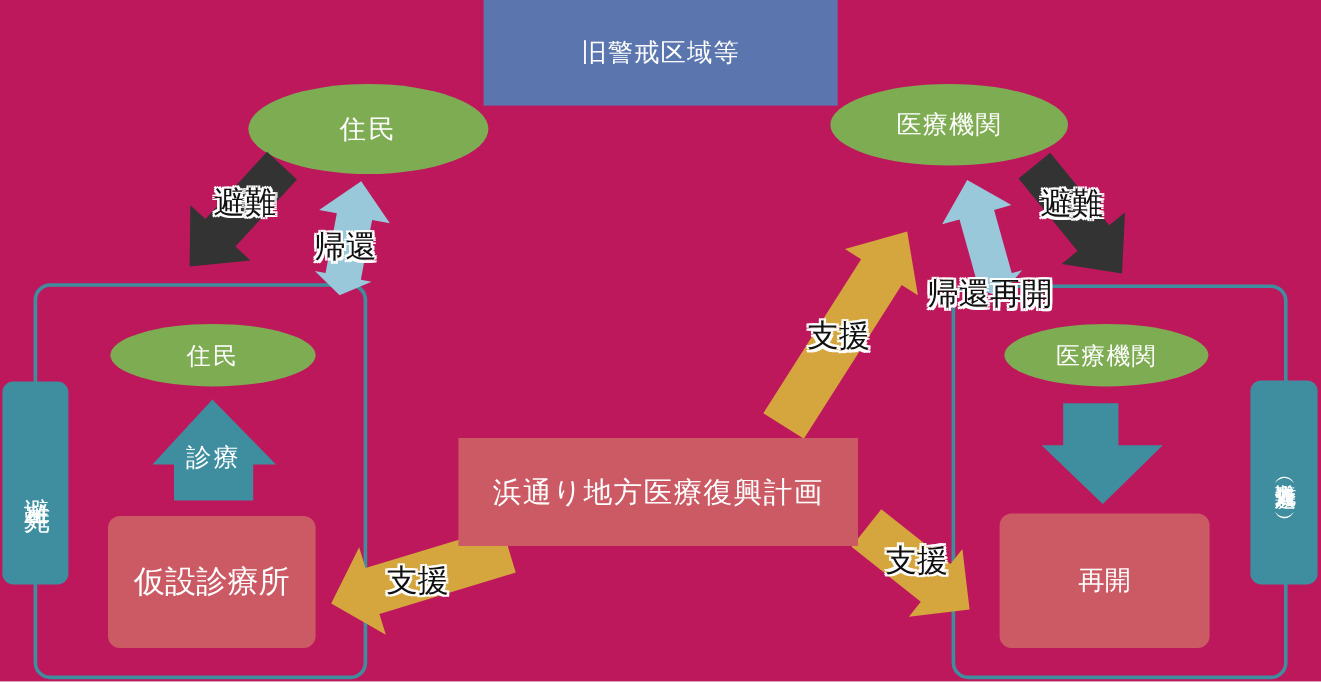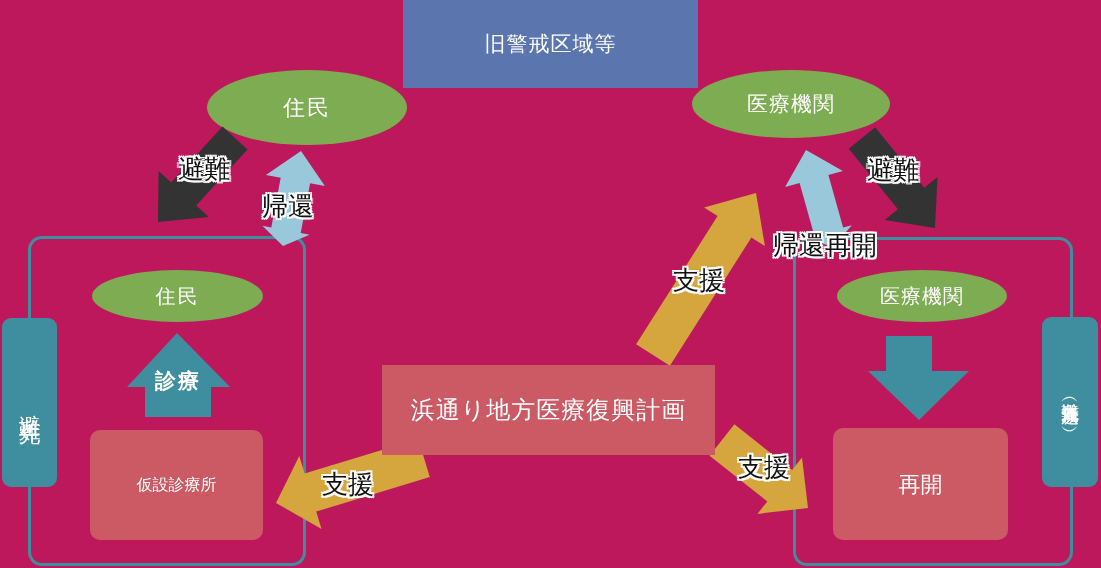--- a/index.html
+++ b/index.html
@@ -30,21 +30,21 @@
   .vtab{
     background:var(--teal);border-radius:9px;color:#fff;
     display:flex;align-items:center;justify-content:center;
   }
   .vtab span{writing-mode:vertical-rl;text-orientation:mixed;line-height:1;}
   .tab-left{left:2px;top:318px;width:55px;height:169px;font-size:22px;letter-spacing:4px;}
   .tab-right{left:1042px;top:317px;width:56px;height:170px;font-size:18px;letter-spacing:1px;}
   
   .red-box{background:var(--red);color:#fff;}
   .red-rounded{border-radius:10px;}
-  .rb-clinic{left:90px;top:430px;width:173px;height:110px;font-size:16px;line-height:1.5;}
+  .rb-clinic{left:90px;top:430px;width:173px;height:110px;font-size:26px;line-height:1.5;}
   .rb-reopen{left:833px;top:428px;width:175px;height:112px;font-size:22px;line-height:1.5;}
   .rb-plan{left:382px;top:365px;width:333px;height:90px;font-size:24px;letter-spacing:1px;}
   
   .arrow-layer{left:0;top:0;width:1101px;height:568px;pointer-events:none;}
   
   .flow-label{
     color:#111;font-size:26px;font-weight:500;white-space:nowrap;
     transform:translate(-50%,-50%);
     text-shadow:-2px -2px 0 #fff,2px -2px 0 #fff,-2px 2px 0 #fff,2px 2px 0 #fff,
                  0 -2px 0 #fff,0 2px 0 #fff,-2px 0 0 #fff,2px 0 0 #fff;
@@ -113,18 +113,18 @@
   </svg>
 
   <div class="abs center-flex red-box rb-plan">
     <span>浜通り地方医療復興計画</span>
   </div>
 
   <div class="abs flow-label" style="left:204px;top:169px;">避難</div>
   <div class="abs flow-label" style="left:288px;top:206px;">帰還</div>
   <div class="abs flow-label" style="left:893px;top:170px;">避難</div>
   <div class="abs flow-label" style="left:825px;top:208px;margin-top:37px;">帰還再開</div>
-  <div class="abs care-label" style="left:178px;top:381px;font-weight:bold;">診療</div>
+  <div class="abs care-label" style="left:178px;top:381px;">診療</div>
   <div class="abs flow-label" style="left:348px;top:484px;">支援</div>
   <div class="abs flow-label" style="left:699px;top:280px;">支援</div>
   <div class="abs flow-label" style="left:764px;top:467px;">支援</div>
 
 </div>
 
 </body></html>

